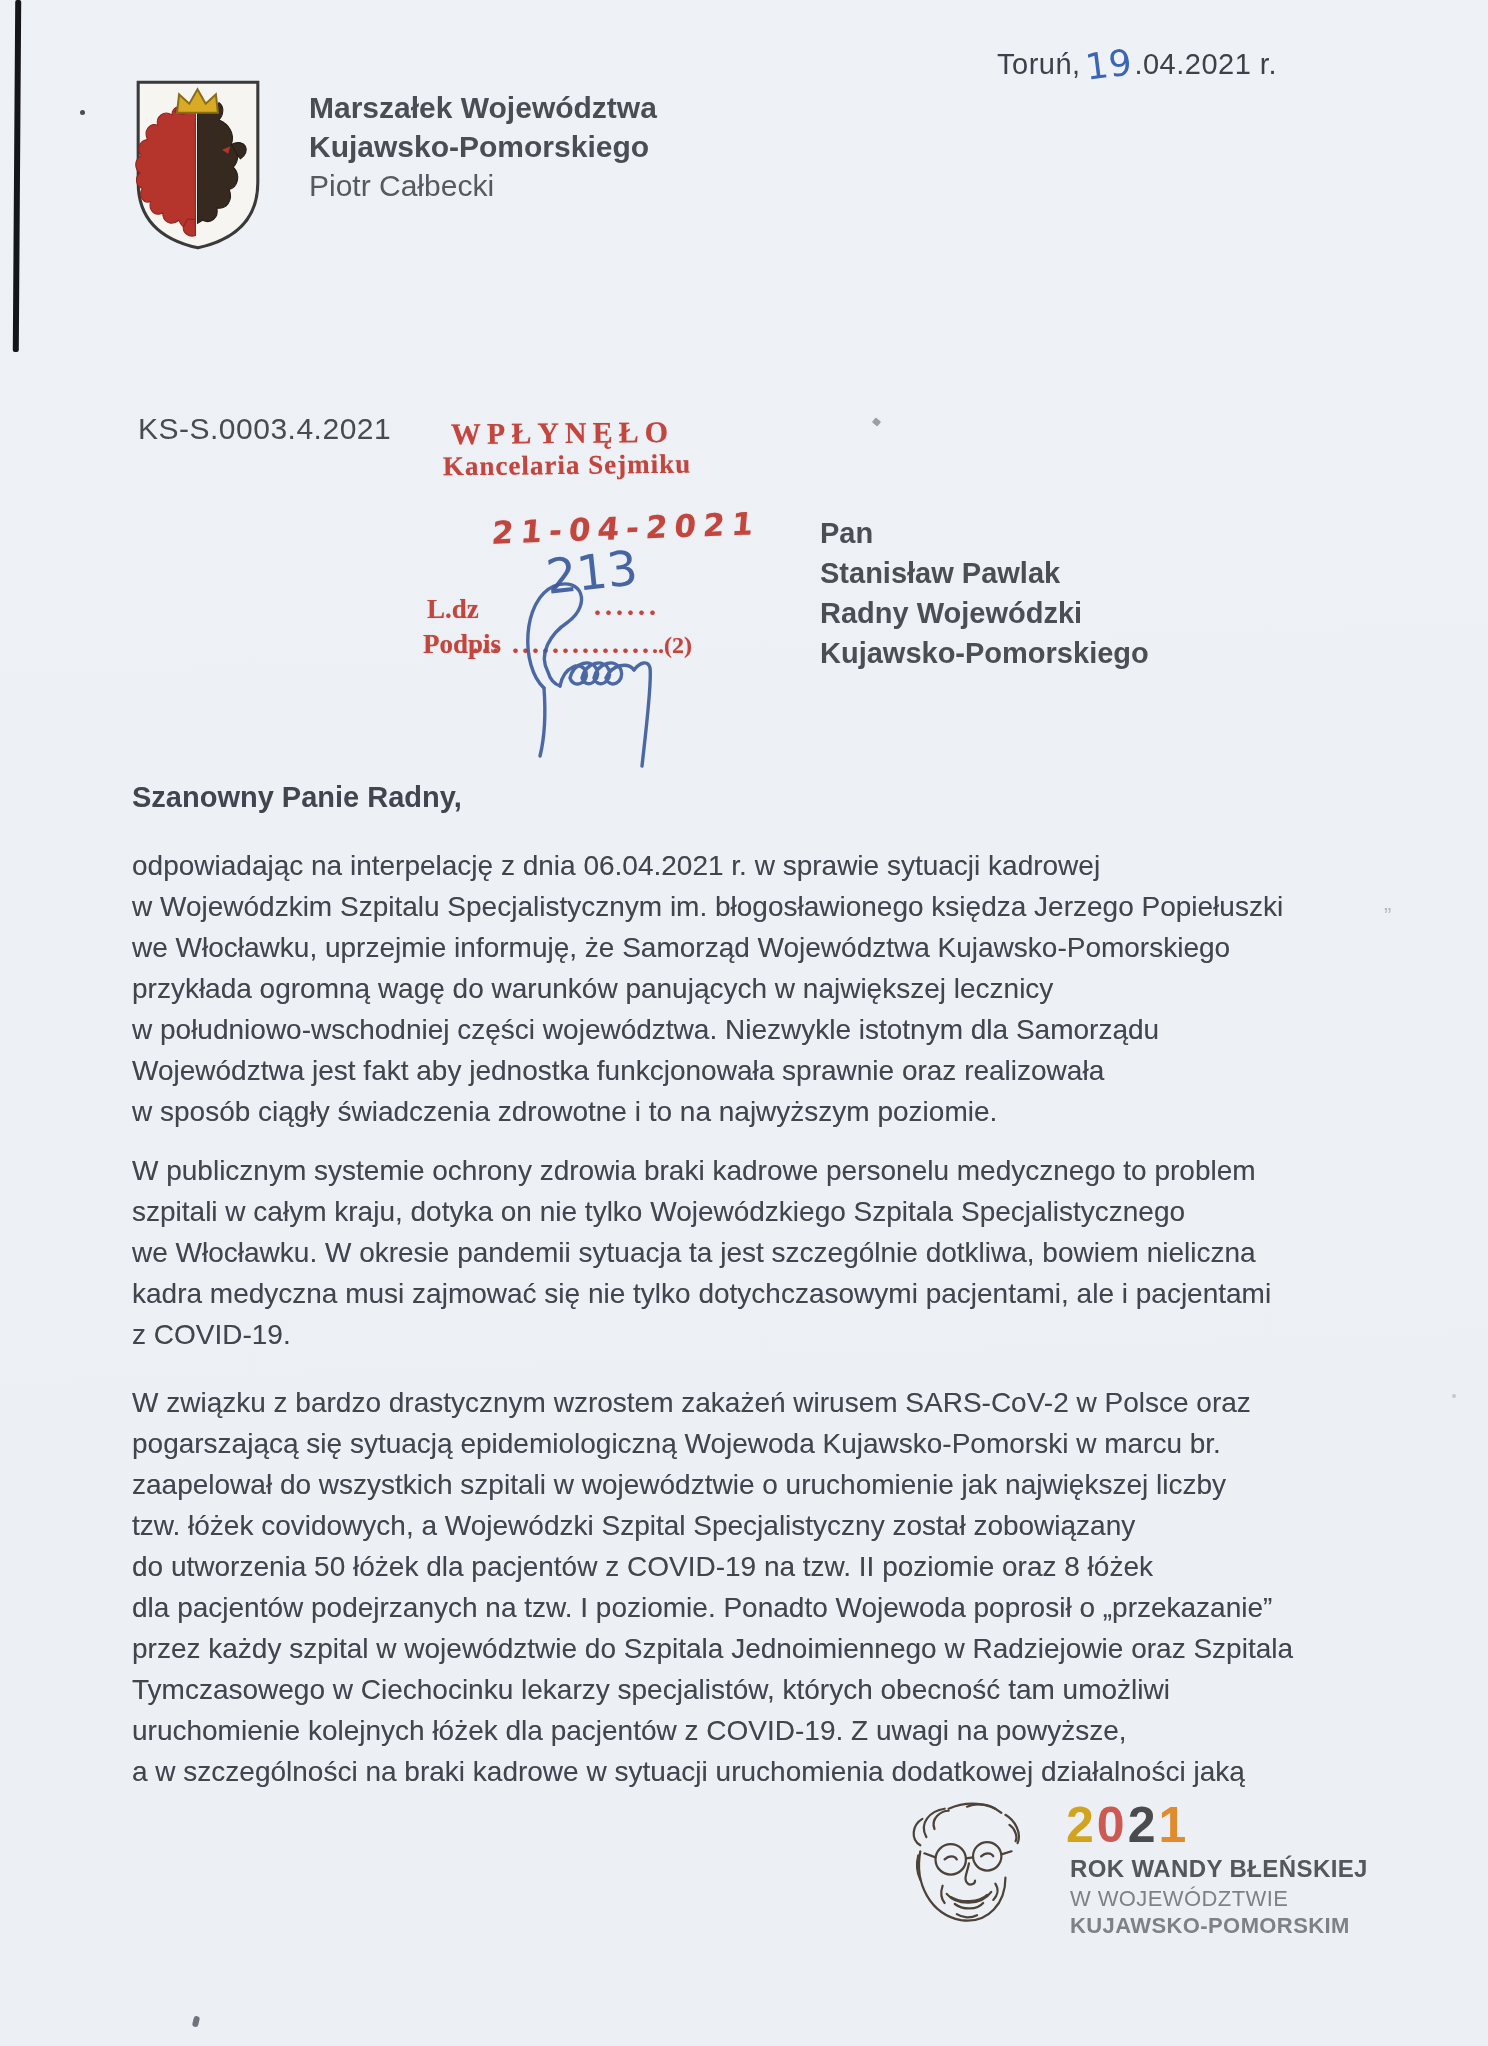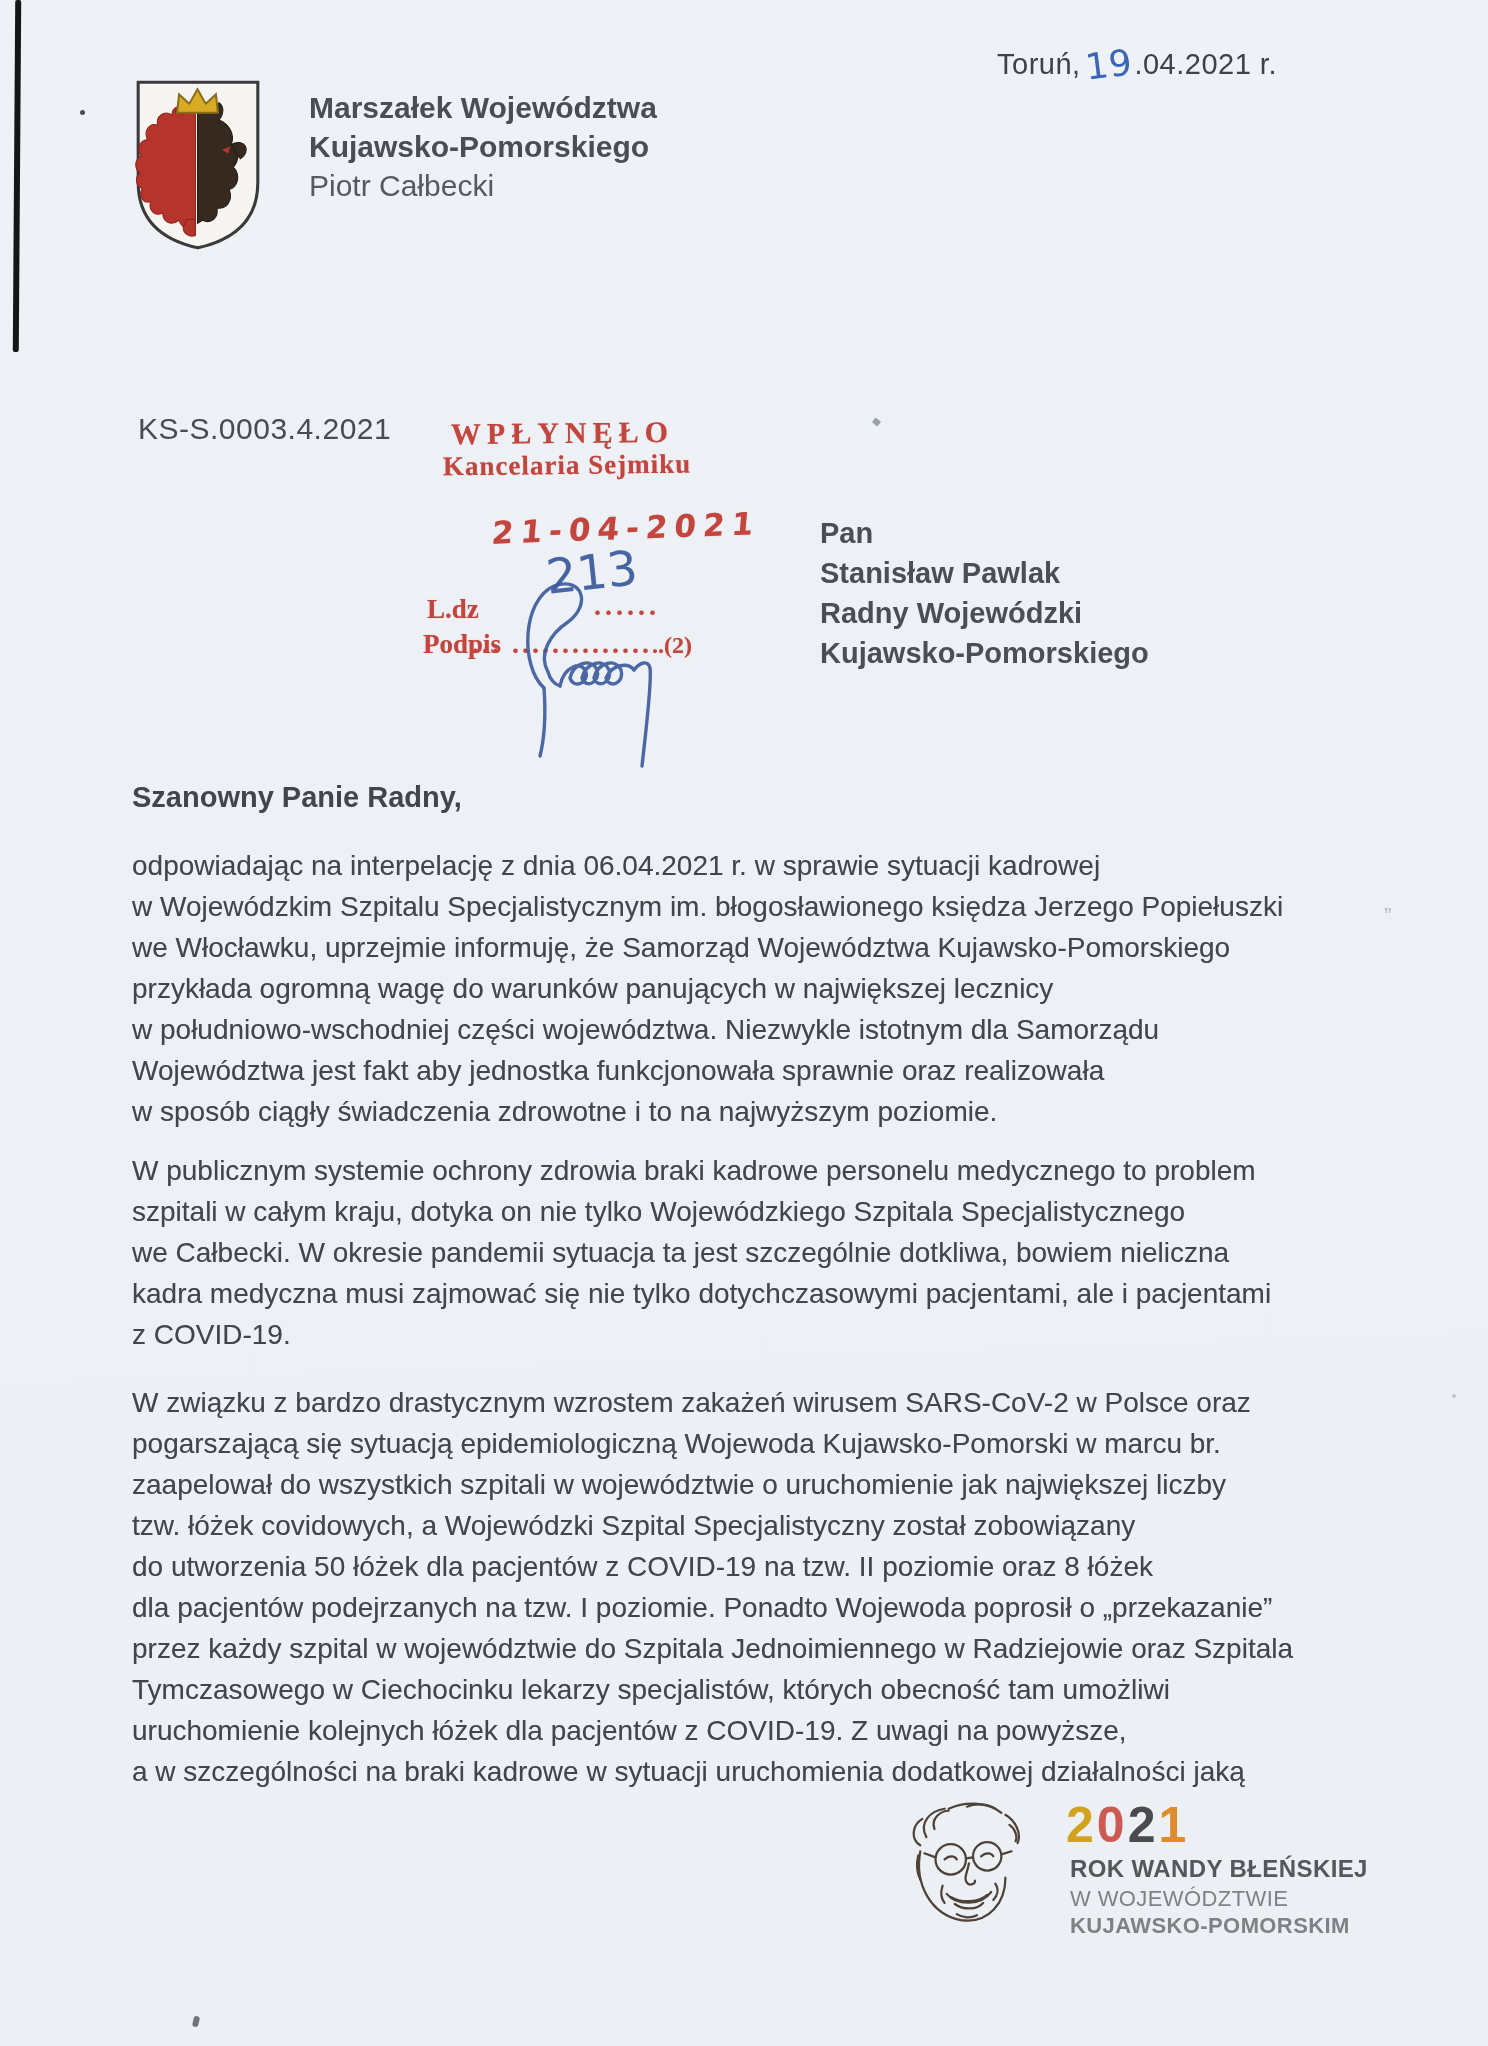--- a/index.html
+++ b/index.html
@@ -153,21 +153,21 @@
     <div class="nowrap">we Włocławku, uprzejmie informuję, że Samorząd Województwa Kujawsko-Pomorskiego</div>
     <div class="nowrap">przykłada ogromną wagę do warunków panujących w największej lecznicy</div>
     <div class="nowrap">w południowo-wschodniej części województwa. Niezwykle istotnym dla Samorządu</div>
     <div class="nowrap">Województwa jest fakt aby jednostka funkcjonowała sprawnie oraz realizowała</div>
     <div class="nowrap">w sposób ciągły świadczenia zdrowotne i to na najwyższym poziomie.</div>
   </div>
 
   <div class="abs para p2">
     <div class="nowrap">W publicznym systemie ochrony zdrowia braki kadrowe personelu medycznego to problem</div>
     <div class="nowrap">szpitali w całym kraju, dotyka on nie tylko Wojewódzkiego Szpitala Specjalistycznego</div>
-    <div class="nowrap">we Całbecki. W okresie pandemii sytuacja ta jest szczególnie dotkliwa, bowiem nieliczna</div>
+    <div class="nowrap">we Włocławku. W okresie pandemii sytuacja ta jest szczególnie dotkliwa, bowiem nieliczna</div>
     <div class="nowrap">kadra medyczna musi zajmować się nie tylko dotychczasowymi pacjentami, ale i pacjentami</div>
     <div class="nowrap">z COVID-19.</div>
   </div>
 
   <div class="abs para p3">
     <div class="nowrap">W związku z bardzo drastycznym wzrostem zakażeń wirusem SARS-CoV-2 w Polsce oraz</div>
     <div class="nowrap">pogarszającą się sytuacją epidemiologiczną Wojewoda Kujawsko-Pomorski w marcu br.</div>
     <div class="nowrap">zaapelował do wszystkich szpitali w województwie o uruchomienie jak największej liczby</div>
     <div class="nowrap">tzw. łóżek covidowych, a Wojewódzki Szpital Specjalistyczny został zobowiązany</div>
     <div class="nowrap">do utworzenia 50 łóżek dla pacjentów z COVID-19 na tzw. II poziomie oraz 8  łóżek</div>

